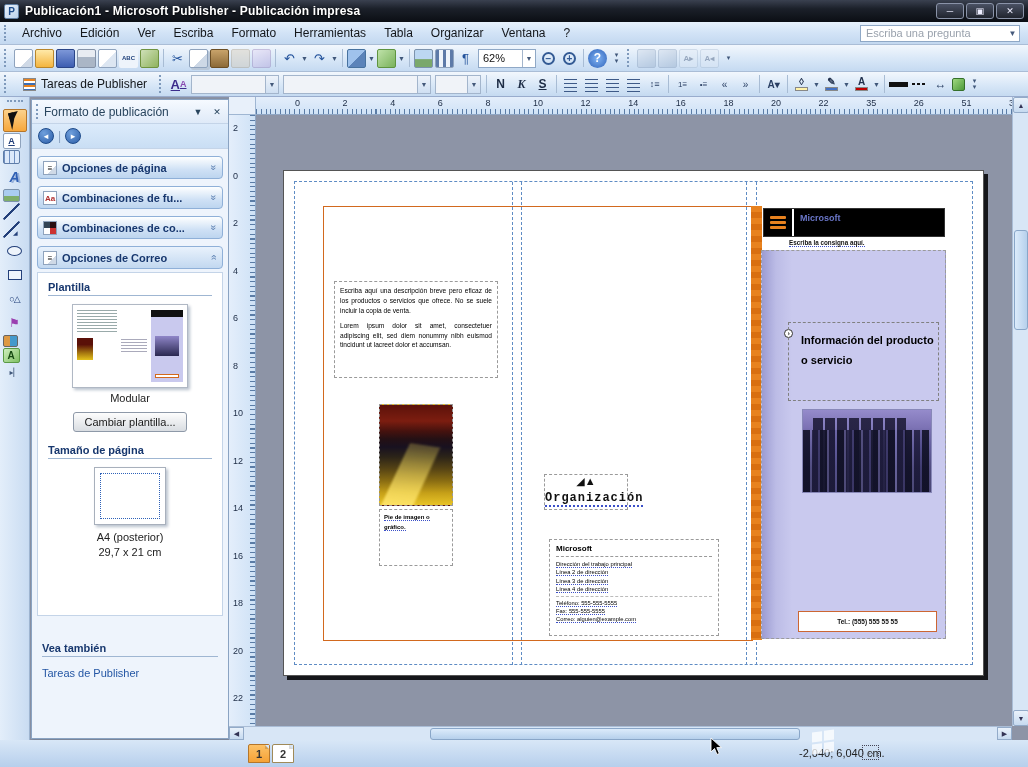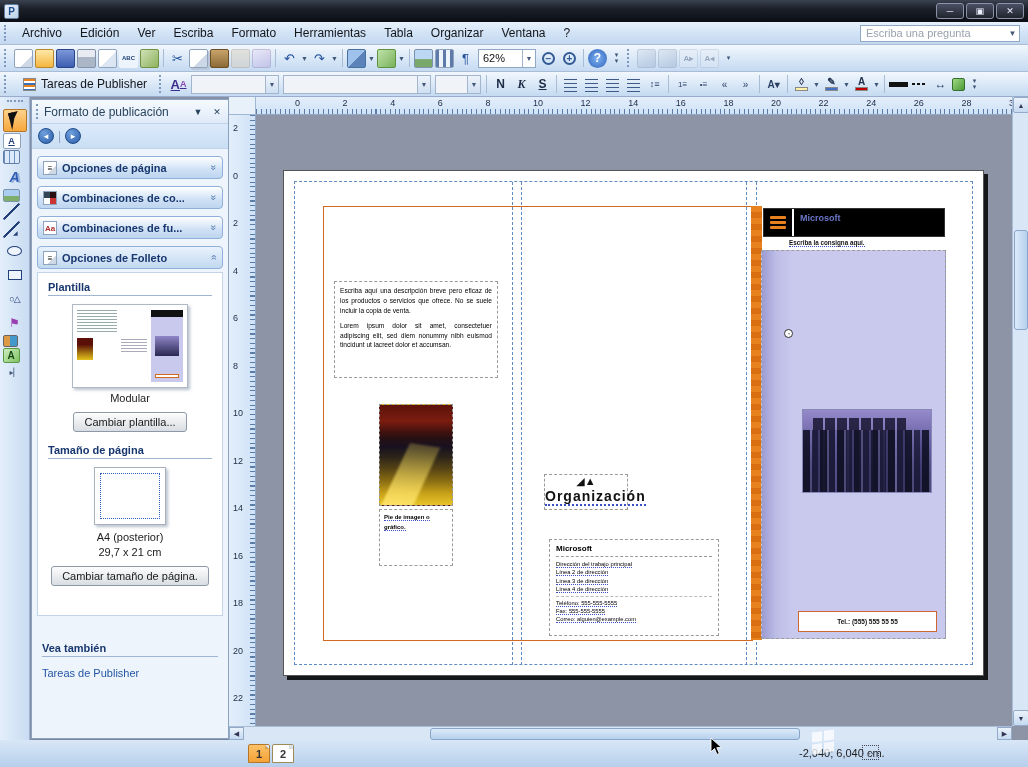--- a/index.html
+++ b/index.html
@@ -152,21 +152,21 @@
   .dashedbox{border:1px dashed #9a9a9a;position:absolute;}
   .bp-title{left:50px;top:45px;width:164px;height:53px;padding:8px 6px;font-size:11.5px;font-weight:bold;line-height:1.55;color:#000;}
   .bp-body{left:50px;top:110px;width:164px;height:97px;padding:4px 5px;font-size:6.6px;line-height:1.5;color:#000;text-align:justify;}
   .bp-body p{margin-bottom:5px;}
   .bp-img{left:95px;top:233px;width:74px;height:102px;border:1px dashed #9a9a9a;background:linear-gradient(180deg,#5c120a 0%,#7c1d10 16%,#46120e 26%,#241014 34%,#181120 42%,#2c2418 52%,#574414 64%,#8a6d12 76%,#c6a018 88%,#e8c428 100%);overflow:hidden;position:absolute;}
   .bp-img .road{position:absolute;left:18%;top:40%;width:45%;height:70%;background:linear-gradient(180deg,rgba(255,230,90,.25),rgba(255,230,110,.95));transform:skewX(-18deg) rotate(8deg);filter:blur(1px);}
   .bp-cap{left:95px;top:338px;width:74px;height:57px;padding:3px 4px;font-size:6px;font-weight:bold;line-height:1.6;}
   .u-dot{border-bottom:1px dotted #3c50c8;}
   .mp-logo{position:absolute;left:260px;top:303px;width:84px;height:36px;border:1px dashed #9a9a9a;text-align:center;}
   .mp-logo .pyr{font-size:11px;color:#111;line-height:12px;}
-  .mp-logo .org{font-family:Liberation Sans, sans-serif;font-weight:bold;font-size:14px;letter-spacing:1px;color:#111;border-bottom:2px dotted #3c50c8;}
+  .mp-logo .org{font-family:Liberation Mono, monospace;font-weight:bold;font-size:12px;letter-spacing:1px;color:#111;border-bottom:2px dotted #3c50c8;}
   .mp-contact{left:265px;top:368px;width:170px;height:97px;padding:4px 6px;position:absolute;}
   .mp-company{font-size:8px;font-weight:bold;border-bottom:1px dashed #9a9a9a;padding-bottom:3px;margin-bottom:4px;}
   .mp-line{font-size:5.8px;line-height:1.1;margin:2px 0;}
   .mp-div{border-top:1px dashed #bbb;margin:3px 0;}
   .fp-stripe{position:absolute;left:467px;top:35px;width:11px;height:434px;background:repeating-linear-gradient(180deg,#e8821e 0 6px,#d96f10 6px 12px);}
   .fp-logobar{position:absolute;left:479px;top:37px;width:182px;height:29px;display:flex;background:#000;border:1px solid #333;}
   .fp-logoicon{width:30px;height:100%;background:#000;border-right:2px solid #fff;display:flex;flex-direction:column;align-items:center;justify-content:center;gap:2px;}
   .fp-logoicon i{display:block;width:16px;height:3px;background:#e8821e;border-radius:1px;}
   .fp-logoname{flex:1;color:#6a76c8;font-size:9px;font-weight:bold;padding:4px 0 0 6px;}
   .fp-tagline{position:absolute;left:505px;top:68px;width:140px;font-size:6.3px;font-weight:bold;color:#111;}
@@ -200,20 +200,21 @@
   .watermark{position:absolute;left:812px;top:731px;display:flex;align-items:center;gap:8px;pointer-events:none;}
   .wm-flag{width:22px;height:22px;display:grid;grid-template-columns:10px 10px;grid-template-rows:10px 10px;gap:2px;transform:skewY(-8deg);}
   .wm-flag i{background:rgba(255,255,255,.75);}
   .wm-text{font-size:19px;font-weight:bold;letter-spacing:.5px;color:rgba(255,255,255,.88);text-shadow:0 1px 2px rgba(120,135,160,.6);}
 </style>
 </head>
 <body>
 
 <div class="titlebar">
   <div class="app-icon">P</div>
+  <div class="title-text">Publicación1 - Microsoft Publisher -  Publicación impresa</div>
   <div class="win-buttons">
     <div class="win-btn">─</div>
     <div class="win-btn">▣</div>
     <div class="win-btn">✕</div>
   </div>
 </div>
 
 <div class="menubar">
   <div class="menu-grip"></div>
   <div id="menu-items" style="display:flex;">
@@ -396,32 +397,32 @@
     <div class="nav-sep">|</div>
     <div class="nav-circle">▸</div>
   </div>
   <div id="tp-sections">
       <div class="tp-section">
         <div class="tp-sec-icon ic-page">≡</div>
         <div class="tp-sec-label">Opciones de página</div>
         <div class="tp-chev">»</div>
       </div>
       <div class="tp-section">
+        <div class="tp-sec-icon ic-fonts">Aa</div>
+        <div class="tp-sec-label">Combinaciones de fu...</div>
+        <div class="tp-chev">»</div>
+      </div>
+      <div class="tp-section">
         <div class="tp-sec-icon ic-colors"></div>
         <div class="tp-sec-label">Combinaciones de co...</div>
         <div class="tp-chev">»</div>
       </div>
-      <div class="tp-section">
-        <div class="tp-sec-icon ic-fonts">Aa</div>
-        <div class="tp-sec-label">Combinaciones de fu...</div>
-        <div class="tp-chev">»</div>
-      </div>
       <div class="tp-section open">
         <div class="tp-sec-icon ic-folleto">≡</div>
-        <div class="tp-sec-label">Opciones de Folleto</div>
+        <div class="tp-sec-label">Opciones de Correo</div>
         <div class="tp-chev up">»</div>
       </div>
     </div>
   <div class="tp-content">
     <div class="tp-h">Plantilla</div>
     <div class="thumb-wrap">
       <div class="th-col1">
           <div class="th-lines"></div>
           <div class="th-img1"></div>
         </div>
@@ -435,21 +436,20 @@
         </div>
     </div>
     <div class="tp-caption">Modular</div>
     <button class="tp-btn">Cambiar plantilla...</button>
     <div class="tp-h" style="margin-top:12px;">Tamaño de página</div>
     <div class="pagesize-thumb">
         <div class="inner"></div>
       </div>
     <div class="tp-size-line" style="margin-top:6px;">A4 (posterior)</div>
     <div class="tp-size-line">29,7 x 21 cm</div>
-    <button class="tp-btn">Cambiar tamaño de página.</button>
   </div>
   <div class="tp-h tp-seealso">Vea también</div>
   <a class="tp-link">Tareas de Publisher</a>
 </div>
 
 <div class="corner"></div>
 <div class="hruler">
     <div class="ticks"></div>
     <div id="hlabels">
       <div class="lab" style="left: 39px;">0</div>
@@ -457,23 +457,23 @@
       <div class="lab" style="left: 134.2px;">4</div>
       <div class="lab" style="left: 181.8px;">6</div>
       <div class="lab" style="left: 229.4px;">8</div>
       <div class="lab" style="left: 277px;">10</div>
       <div class="lab" style="left: 324.6px;">12</div>
       <div class="lab" style="left: 372.2px;">14</div>
       <div class="lab" style="left: 419.8px;">16</div>
       <div class="lab" style="left: 467.4px;">18</div>
       <div class="lab" style="left: 515px;">20</div>
       <div class="lab" style="left: 562.6px;">22</div>
-      <div class="lab" style="left: 610.2px;">24</div>
+      <div class="lab" style="left: 610.2px;">35</div>
       <div class="lab" style="left: 657.8px;">26</div>
-      <div class="lab" style="left: 705.4px;">28</div>
+      <div class="lab" style="left: 705.4px;">51</div>
       <div class="lab" style="left: 753px;">30</div>
     </div>
   </div>
 <div class="vruler">
     <div class="ticks"></div>
     <div id="vlabels">
       <div class="lab" style="top: 8px;">2</div>
       <div class="lab" style="top: 55.5px;">0</div>
       <div class="lab" style="top: 103px;">2</div>
       <div class="lab" style="top: 150.5px;">4</div>
@@ -536,20 +536,21 @@
         <i></i>
         <i></i>
       </div>
     <div class="fp-logoname">Microsoft</div>
   </div>
   <div class="fp-tagline">
     <span class="u-dot">Escriba la consigna aquí.</span>
   </div>
   <div class="fp-panel"></div>
   <div class="fp-bullet">◔</div>
+  <div class="fp-title">Información del producto o servicio</div>
   <div class="fp-img">
       <div class="bld2"></div>
       <div class="bld"></div>
     </div>
   <div class="fp-tel">Tel.: (555) 555 55 55</div>
 </div>
 
 <div class="vscroll">
   <div class="scroll-btn" style="left:0;top:0;">▲</div>
   <div class="vthumb"></div>

